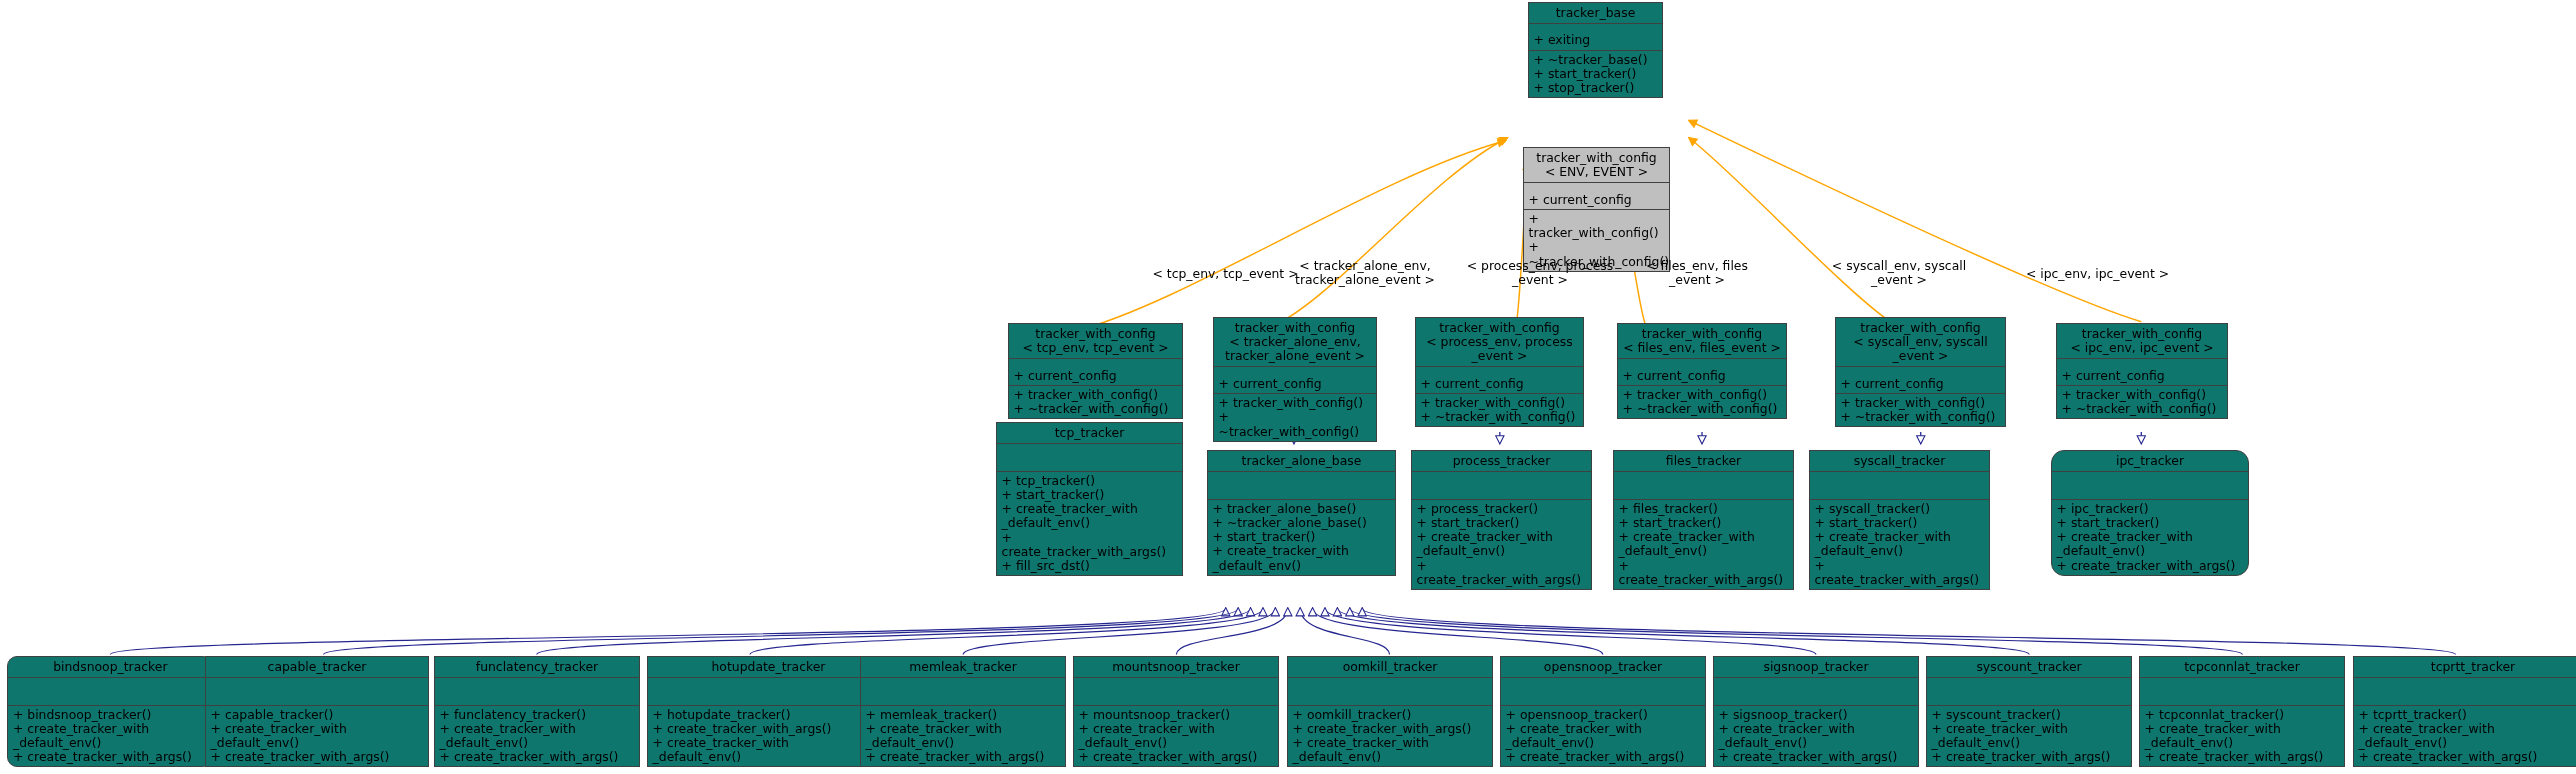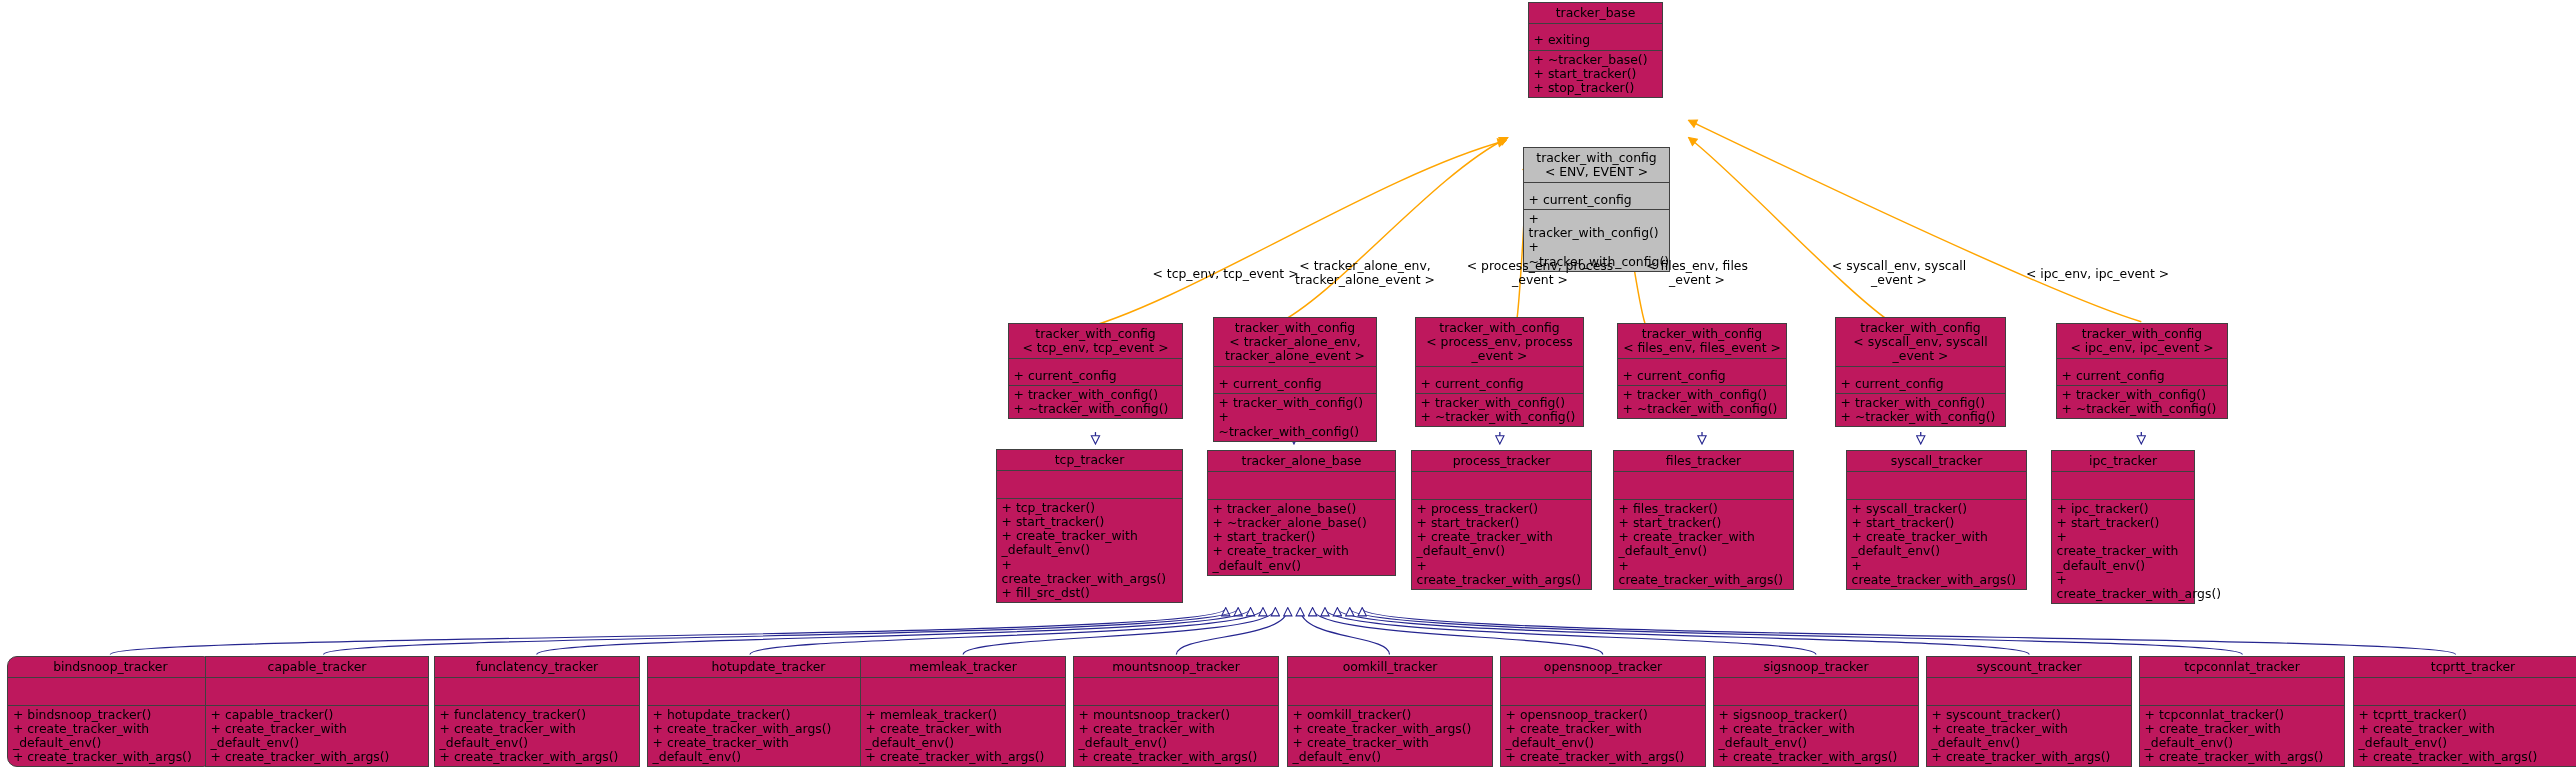--- a/index.html
+++ b/index.html
@@ -22,21 +22,21 @@
     position: absolute;
     left: 0; top: 0;
     width: 2576px;
     height: 775px;
     pointer-events: none;
   }
   .node {
     position: absolute;
     box-sizing: border-box;
     border: 0.9px solid #404040;
-    background: #be185d;
+    background: #0f766e;
     font-size: 12.4px;
     line-height: 14.2px;
     color: #000000;
     z-index: 5;
   }
   .node.highlight {
     background: #bfbfbf;
     border: 0.9px solid #404040;
   }
   .node .title {
@@ -194,21 +194,21 @@
   </div>
 
   <div class="node" style="left:2056px; top:323px; width:172px;">
     <div class="title">tracker_with_config
 &lt; ipc_env, ipc_event &gt;</div>
     <div class="attrs">+ current_config</div>
     <div class="ops">+ tracker_with_config()
 + ~tracker_with_config()</div>
   </div>
 
-  <div class="node" style="left:996px; top:449px; width:187px;">
+  <div class="node" style="left:996px; top:422px; width:187px;">
     <div class="title">tcp_tracker</div>
     <div class="attrs empty"></div>
     <div class="ops">+ tcp_tracker()
 + start_tracker()
 + create_tracker_with
 _default_env()
 + create_tracker_with_args()
 + fill_src_dst()</div>
   </div>
 
@@ -235,31 +235,31 @@
   <div class="node" style="left:1613px; top:450px; width:181px;">
     <div class="title">files_tracker</div>
     <div class="attrs empty"></div>
     <div class="ops">+ files_tracker()
 + start_tracker()
 + create_tracker_with
 _default_env()
 + create_tracker_with_args()</div>
   </div>
 
-  <div class="node" style="left:1846px; top:450px; width:181px;">
+  <div class="node" style="left:1809px; top:450px; width:181px;">
     <div class="title">syscall_tracker</div>
     <div class="attrs empty"></div>
     <div class="ops">+ syscall_tracker()
 + start_tracker()
 + create_tracker_with
 _default_env()
 + create_tracker_with_args()</div>
   </div>
 
-  <div class="node" style="left:2051px; top:450px; width:144px;">
+  <div class="node" style="left:2051px; top:450px; width:198px;border-radius:13px;">
     <div class="title">ipc_tracker</div>
     <div class="attrs empty"></div>
     <div class="ops">+ ipc_tracker()
 + start_tracker()
 + create_tracker_with
 _default_env()
 + create_tracker_with_args()</div>
   </div>
 
   <div class="node" style="left: 7.4px; top: 656px; width: 206px; border-radius: 10px;">

